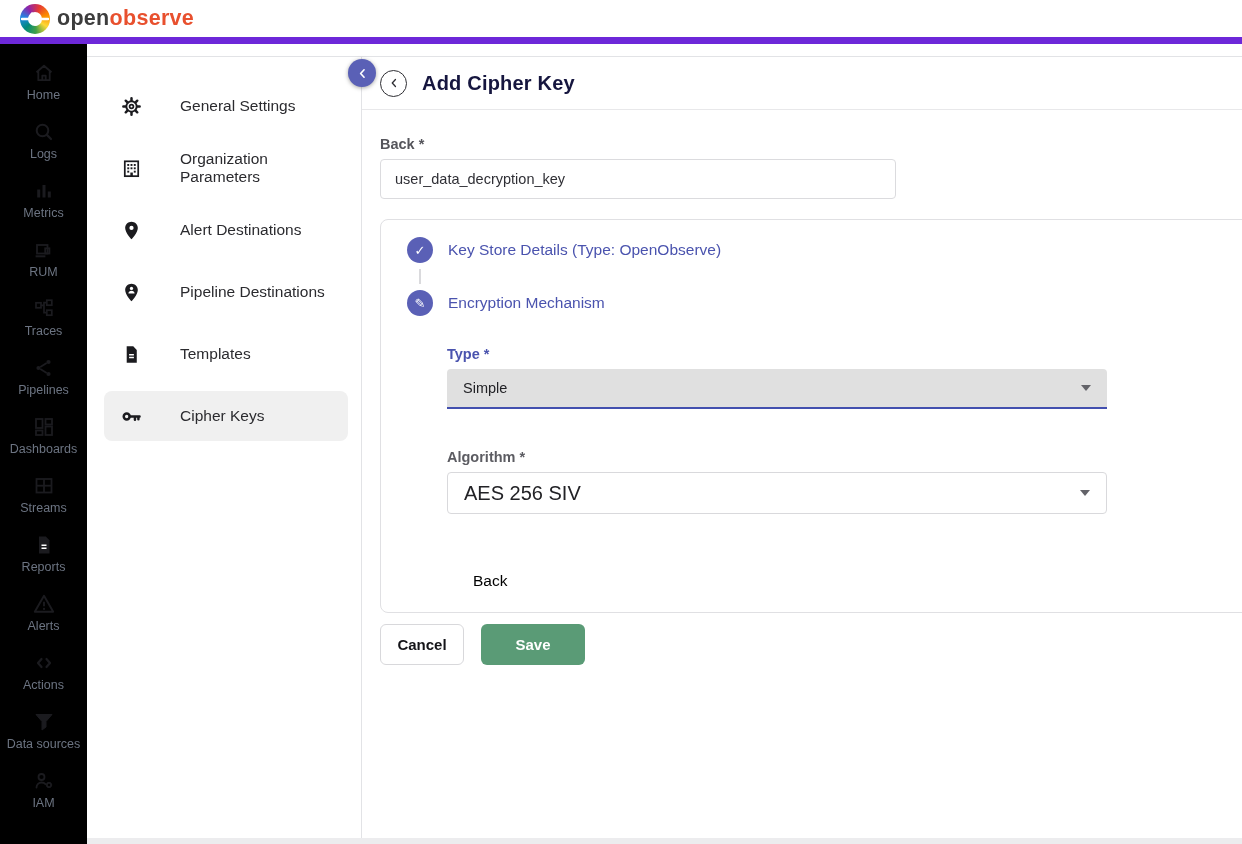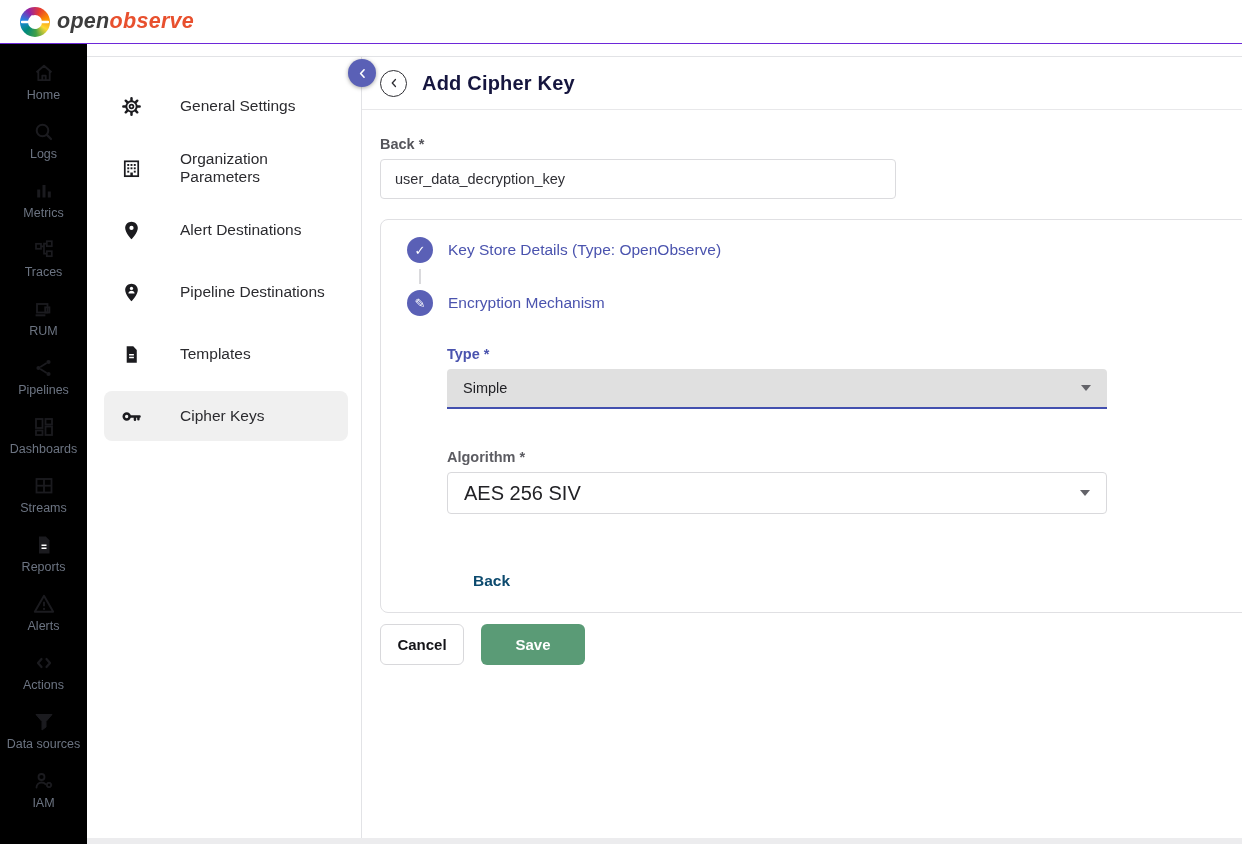--- a/index.html
+++ b/index.html
@@ -1,21 +1,21 @@
 <!DOCTYPE html>
 <html><head>
 <meta charset="utf-8">
 <style>
   * { margin:0; padding:0; box-sizing:border-box; }
   html,body { width:1242px; height:844px; overflow:hidden; background:#fff;
     font-family:"Liberation Sans", sans-serif; }
 
   
-  .app-header { height:44px; background:#fff; border-bottom:1px solid #6d28d9;
-    display:flex; align-items:center; padding-left:20px;font-style:italic; }
+  .app-header { height:44px; background:#fff; border-bottom:7px solid #6d28d9;
+    display:flex; align-items:center; padding-left:20px; }
   .logo { display:flex; align-items:center; gap:7px; }
   .logo-ring { position:relative; width:30px; height:30px; border-radius:50%;
     background:conic-gradient(from 20deg,#e53935,#fb8c00,#fdd835,#43a047,#00897b,#1e88e5,#8e24aa,#e53935); }
   .logo-ring .hole { position:absolute; left:8px; top:8px; width:14px; height:14px;
     border-radius:50%; background:#fff; }
   .logo-ring svg { position:absolute; left:0; top:0; }
   .wordmark { font-size:21.5px; font-weight:800; letter-spacing:.3px; }
   .wm-open { color:#3D3D3D; }
   .wm-observe { color:#E8502E; }
 
@@ -74,22 +74,22 @@
   .algo-label { margin-top:40px; color:#5C5C62; }
   .select { margin-top:7px; width:660px; height:40px; display:flex; align-items:center;
     justify-content:space-between; padding:0 16px; font-size:14.5px; color:#222226;
     cursor:pointer; }
   .select-filled { background:#E0E0E0; border-radius:4px 4px 0 0;
     border-bottom:2px solid #4350AF; }
   .select-outlined { height:42px; background:#fff; border:1px solid #D9D9DC;
     border-radius:4px; font-size:20px; }
   .caret { width:0; height:0; border-left:5.5px solid transparent;
     border-right:5.5px solid transparent; border-top:6.5px solid #636369; }
-  .back-link { display:inline-block; margin:58px 0 0 26px; color:#0c4a6e;
-    font-size:15.5px; cursor:pointer; text-decoration:none;font-weight:bold; }
+  .back-link { display:inline-block; margin:58px 0 0 26px; color:#000000;
+    font-size:15.5px; cursor:pointer; text-decoration:none; }
 
   .buttons-row { display:flex; gap:17px; margin-top:11px; }
   .btn { height:41px; border-radius:6px; font-size:15px; font-weight:700;
     cursor:pointer; font-family:"Liberation Sans", sans-serif; }
   .btn-cancel { width:84px; background:#fff; border:1px solid #D8D8DB; color:#141418; }
   .btn-save { width:104px; background:#5A9B76; border:none; color:#fff; }
 </style>
 </head>
 <body>
 
@@ -128,35 +128,35 @@
       <svg width="24" height="24" viewBox="0 0 24 24">
         <rect x="5.2" y="10.5" width="3" height="8" fill="#1B1B1F"></rect>
         <rect x="10.5" y="6" width="3" height="12.5" fill="#1B1B1F"></rect>
         <rect x="15.8" y="12.5" width="3" height="6" fill="#1B1B1F"></rect>
       </svg>
       <span class="rail-label">Metrics</span>
     </div>
 
     <div class="rail-item">
       <svg width="24" height="24" viewBox="0 0 24 24">
+        <rect x="5" y="7" width="10.5" height="8.5" fill="none" stroke="#1B1B1F" stroke-width="1.8"></rect>
+        <rect x="13.2" y="10.3" width="4.2" height="5.2" fill="none" stroke="#1B1B1F" stroke-width="1.8"></rect>
+        <line x1="3.6" y1="18.3" x2="13.4" y2="18.3" stroke="#1B1B1F" stroke-width="2"></line>
+      </svg>
+      <span class="rail-label">RUM</span>
+    </div>
+
+    <div class="rail-item">
+      <svg width="24" height="24" viewBox="0 0 24 24">
         <rect x="4" y="5.8" width="5" height="5" fill="none" stroke="#1B1B1F" stroke-width="1.7"></rect>
         <rect x="14.8" y="3.2" width="5" height="5" fill="none" stroke="#1B1B1F" stroke-width="1.7"></rect>
         <rect x="14.8" y="13.2" width="5" height="5" fill="none" stroke="#1B1B1F" stroke-width="1.7"></rect>
         <path d="M9 8.3h3v-2.6h2.8 M12 8.3v7.4h2.8" fill="none" stroke="#1B1B1F" stroke-width="1.7"></path>
       </svg>
       <span class="rail-label">Traces</span>
-    </div>
-
-    <div class="rail-item">
-      <svg width="24" height="24" viewBox="0 0 24 24">
-        <rect x="5" y="7" width="10.5" height="8.5" fill="none" stroke="#1B1B1F" stroke-width="1.8"></rect>
-        <rect x="13.2" y="10.3" width="4.2" height="5.2" fill="none" stroke="#1B1B1F" stroke-width="1.8"></rect>
-        <line x1="3.6" y1="18.3" x2="13.4" y2="18.3" stroke="#1B1B1F" stroke-width="2"></line>
-      </svg>
-      <span class="rail-label">RUM</span>
     </div>
 
     <div class="rail-item">
       <svg width="24" height="24" viewBox="0 0 24 24">
         <circle cx="6.5" cy="12" r="2.1" fill="#1B1B1F"></circle>
         <circle cx="16.5" cy="6" r="2.1" fill="#1B1B1F"></circle>
         <circle cx="16.5" cy="18" r="2.1" fill="#1B1B1F"></circle>
         <path d="M8.3 11 L14.7 7 M8.3 13 L14.7 17" fill="none" stroke="#1B1B1F" stroke-width="1.8"></path>
       </svg>
       <span class="rail-label">Pipelines</span>

